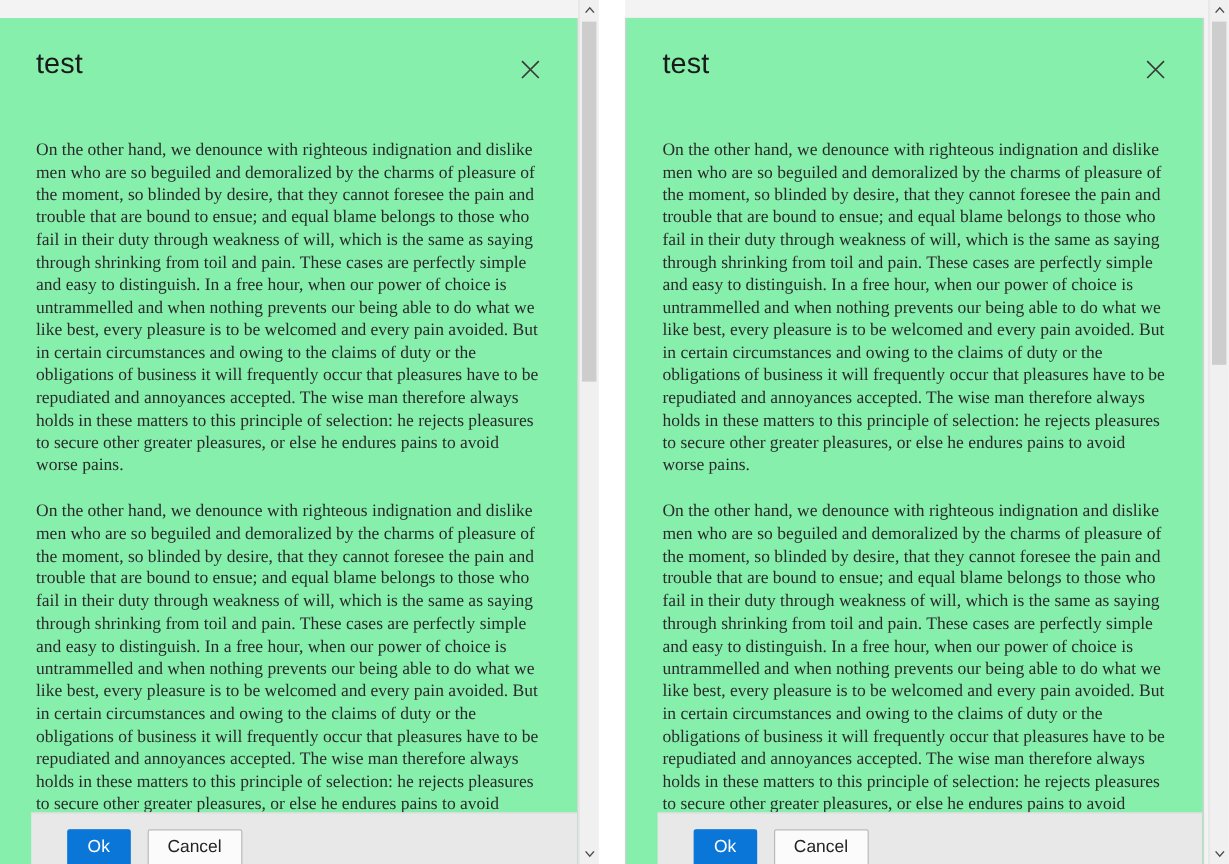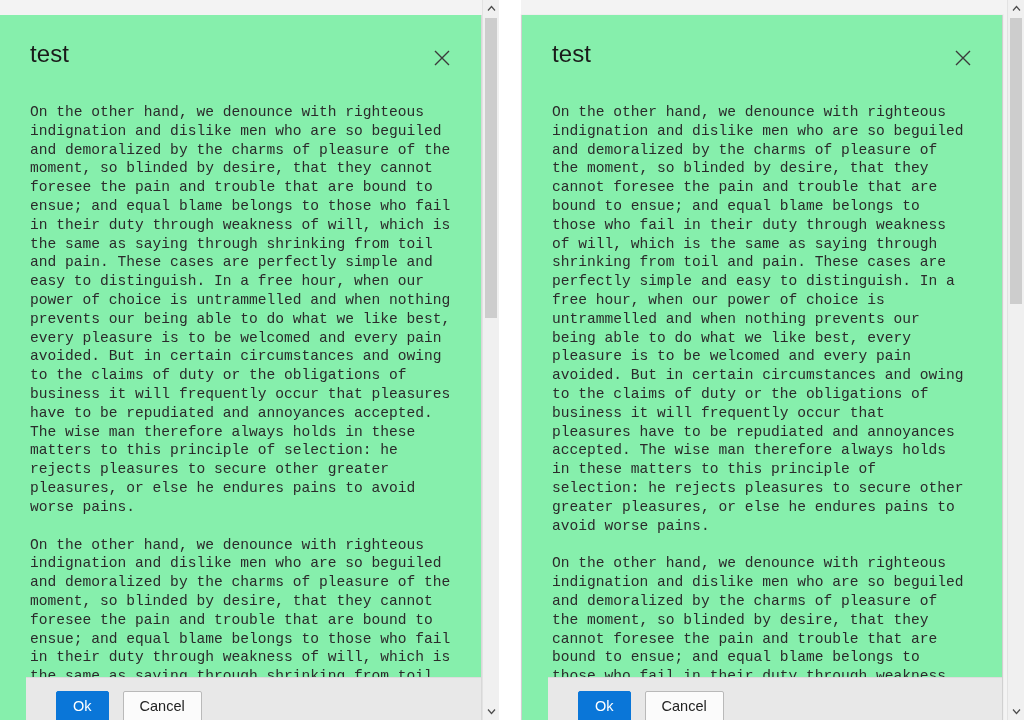--- a/index.html
+++ b/index.html
@@ -75,25 +75,25 @@
     top: 72px;
     bottom: 58px;
     left: 0;
     right: 0;
     overflow: hidden;
     padding: 12px 30px 0 30px;
     box-sizing: border-box;
   }
 
   .dialog-body p {
-    margin: 4px 0 19px 0;
+    margin: 17px 0 19px 0;
     font-size: 14.6px;
     line-height: 18.8px;
     color: #2b2b2b;
-    font-family: Liberation Mono, monospace;
+    font-family: Liberation Serif, serif;
   }
 
   
 
   .dialog-footer {
     position: absolute;
     left: 0;
     right: 0;
     bottom: 0;
     height: 58px;

